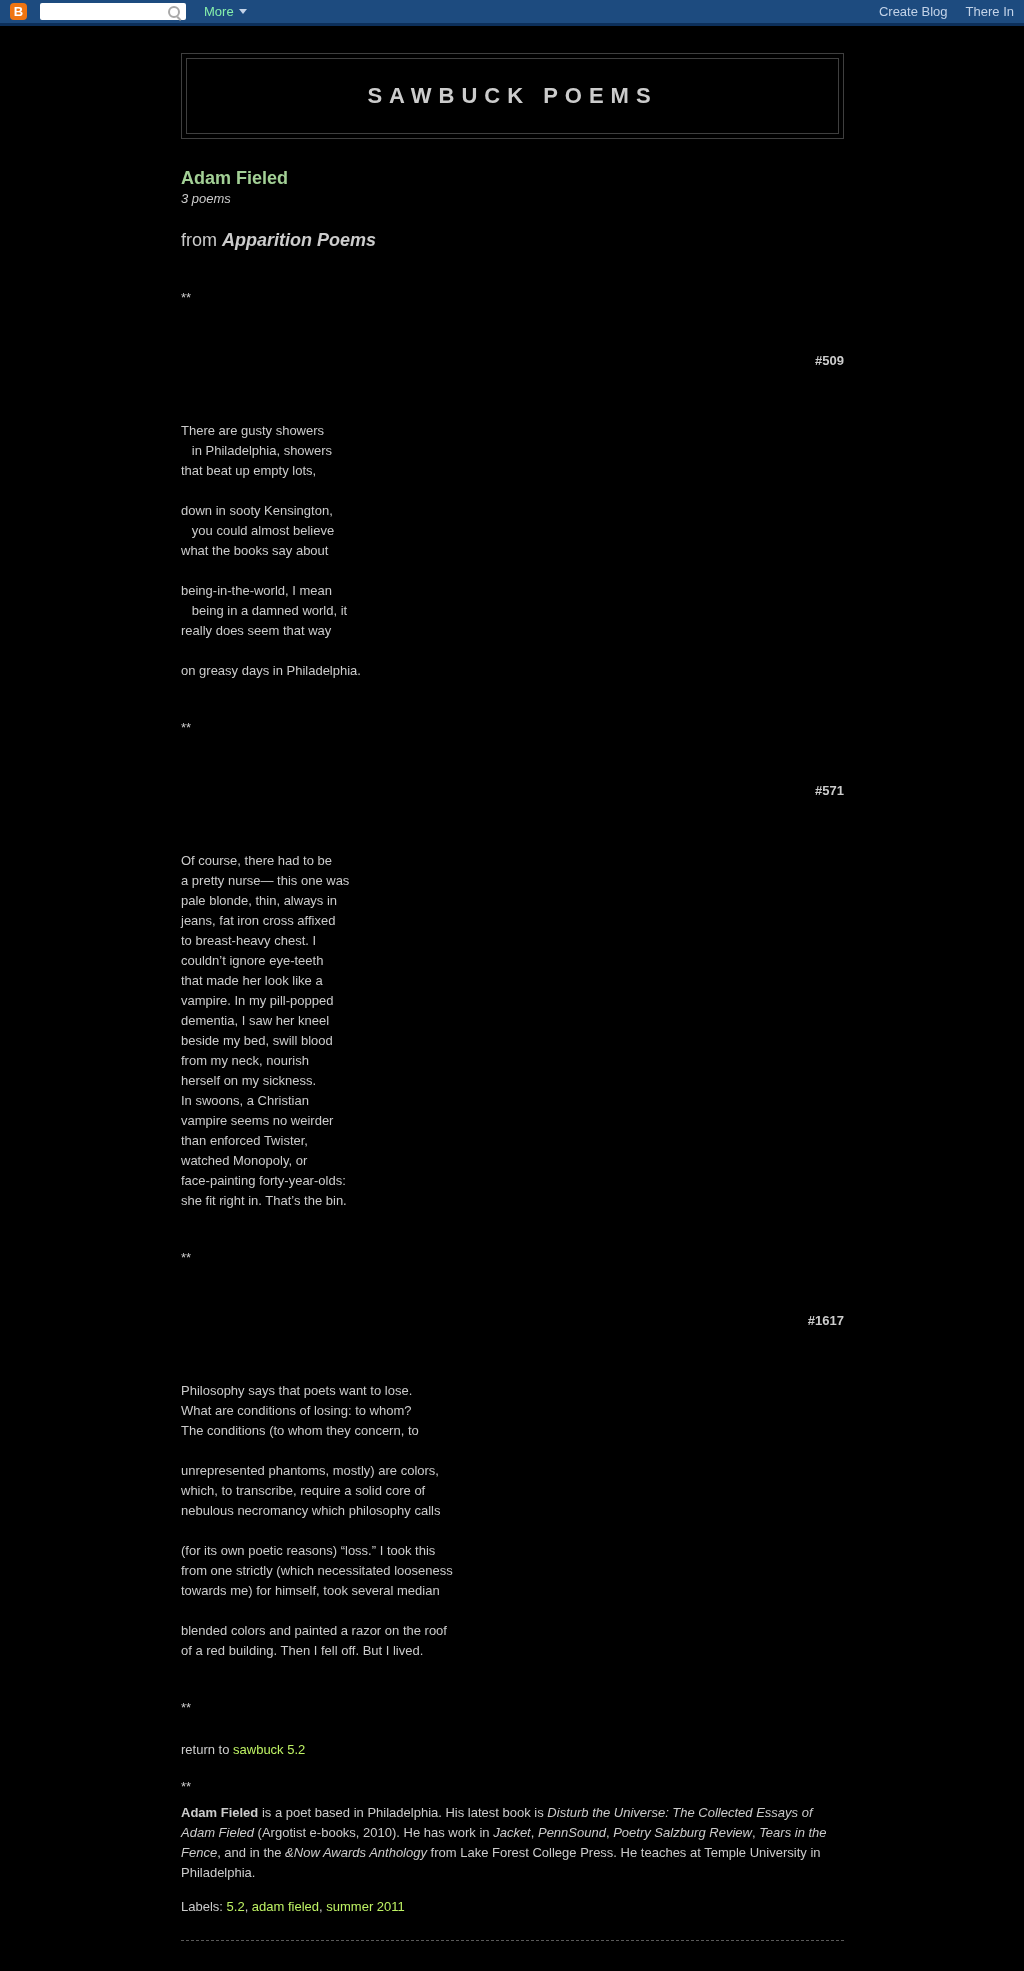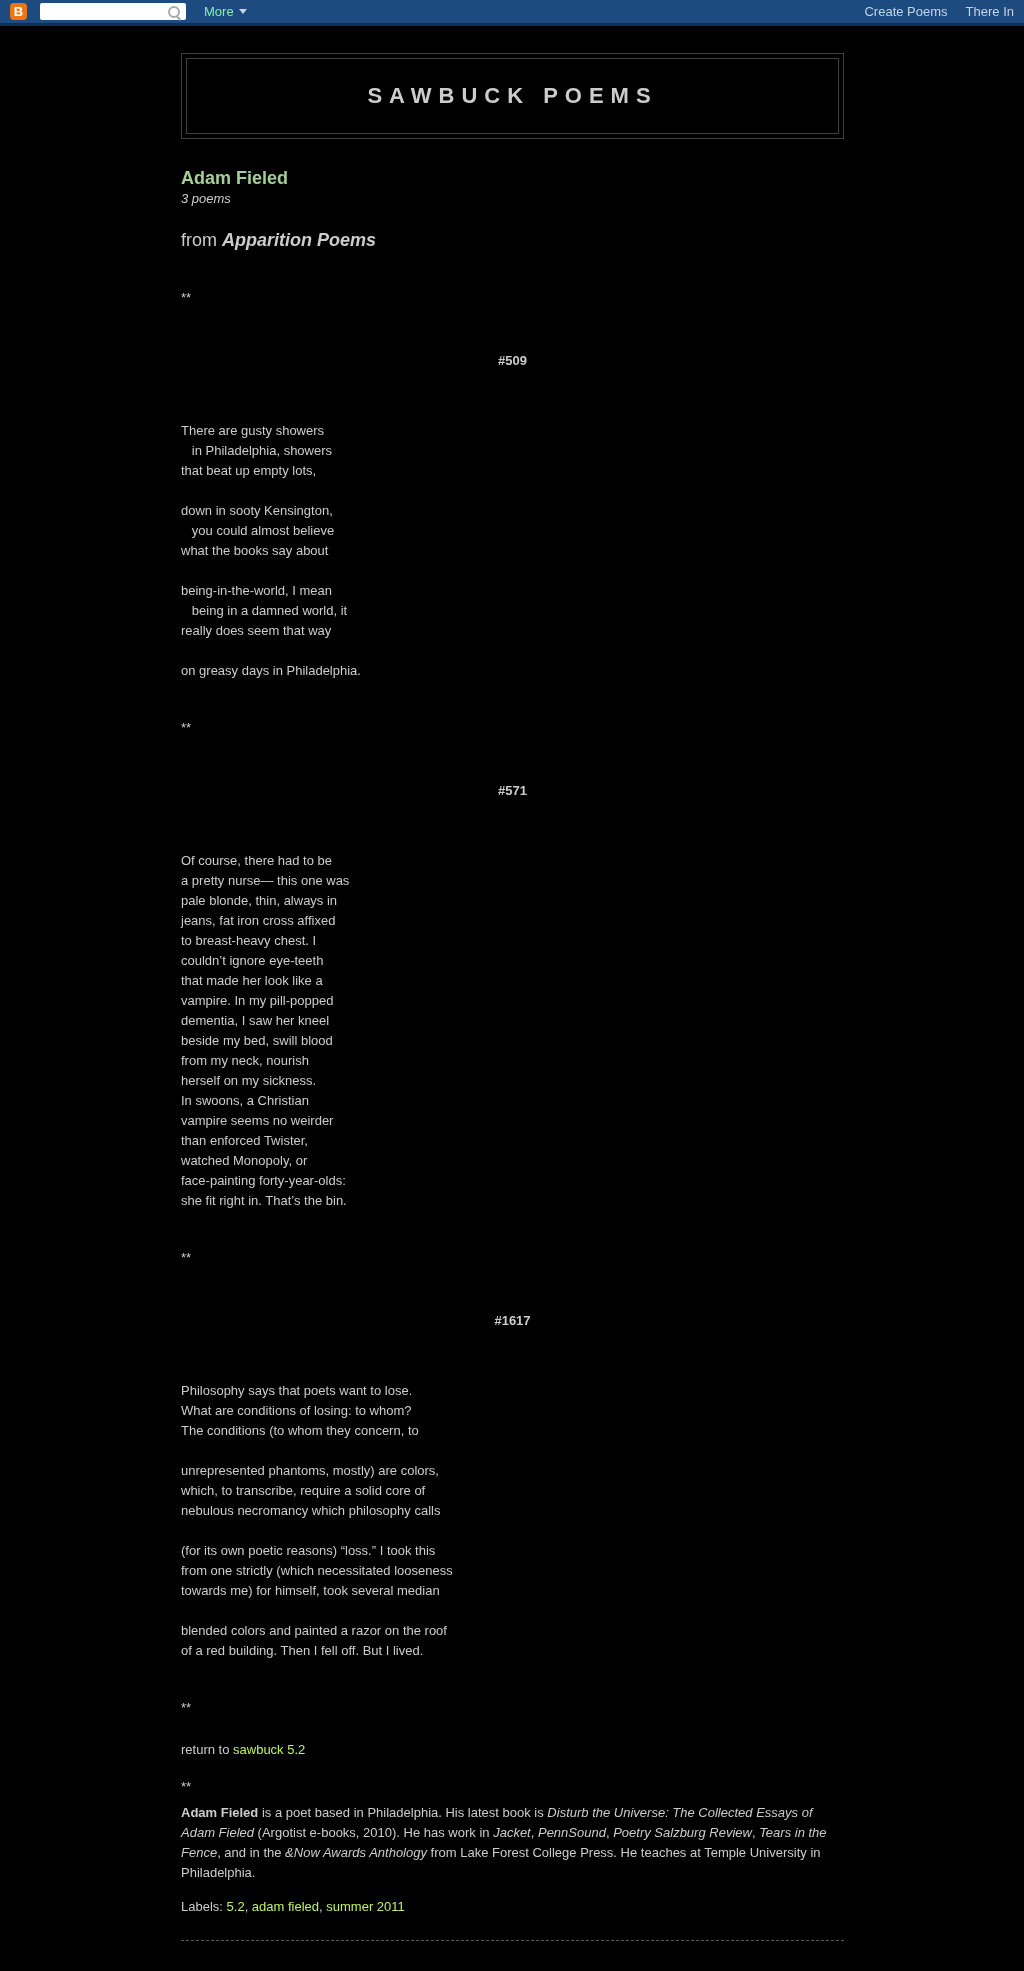--- a/index.html
+++ b/index.html
@@ -48,21 +48,21 @@
   .blog-title{
     margin:0;font-size:22px;line-height:24px;font-weight:bold;color:#ccc;
     letter-spacing:7px;
   }
   .post-title{margin:29px 0 0 0;font-size:18px;line-height:21px;font-weight:bold;color:#a3d096;}
   .count{margin:0 0 0 0;font-style:italic;}
   .fromline{margin:20px 0 0 0;font-size:18px;line-height:22px;}
   .sep{margin:37px 0 43px 0;}
   .sep.tight{margin-bottom:22px;}
   .sep.tail{margin-top:17px;margin-bottom:6px;}
-  .pnum{font-weight:bold;text-align:center;margin:0 0 50px 0;}
+  .pnum{font-weight:bold;text-align:right;margin:0 0 50px 0;}
   .pbody{white-space:pre-wrap;margin:0;}
   .return-line{margin:0;}
   .bio{margin:0;}
   .labels-line{margin:14px 0 0 0;}
   a.plink{color:#bef264;text-decoration:none;cursor:pointer;}
   .dashline{margin-top:23px;border-top:1px dashed #5a5a5a;height:0;}
 </style>
 </head>
 <body>
 
@@ -70,21 +70,21 @@
   <div class="blogger-logo">B</div>
   <div class="searchwrap">
     <input class="search-input" type="text" value="" style="">
     <span class="mag"></span>
   </div>
   <div class="more">
     <span>More</span>
     <span class="caret"></span>
   </div>
   <div class="nav-right">
-    <a class="nav-link">Create Poems</a>
+    <a class="nav-link">Create Blog</a>
     <a class="nav-link">There In</a>
   </div>
 </div>
 
 <div class="page">
 
   <div class="header-outer">
     <div class="header-inner">
       <h1 class="blog-title">SAWBUCK POEMS</h1>
     </div>

